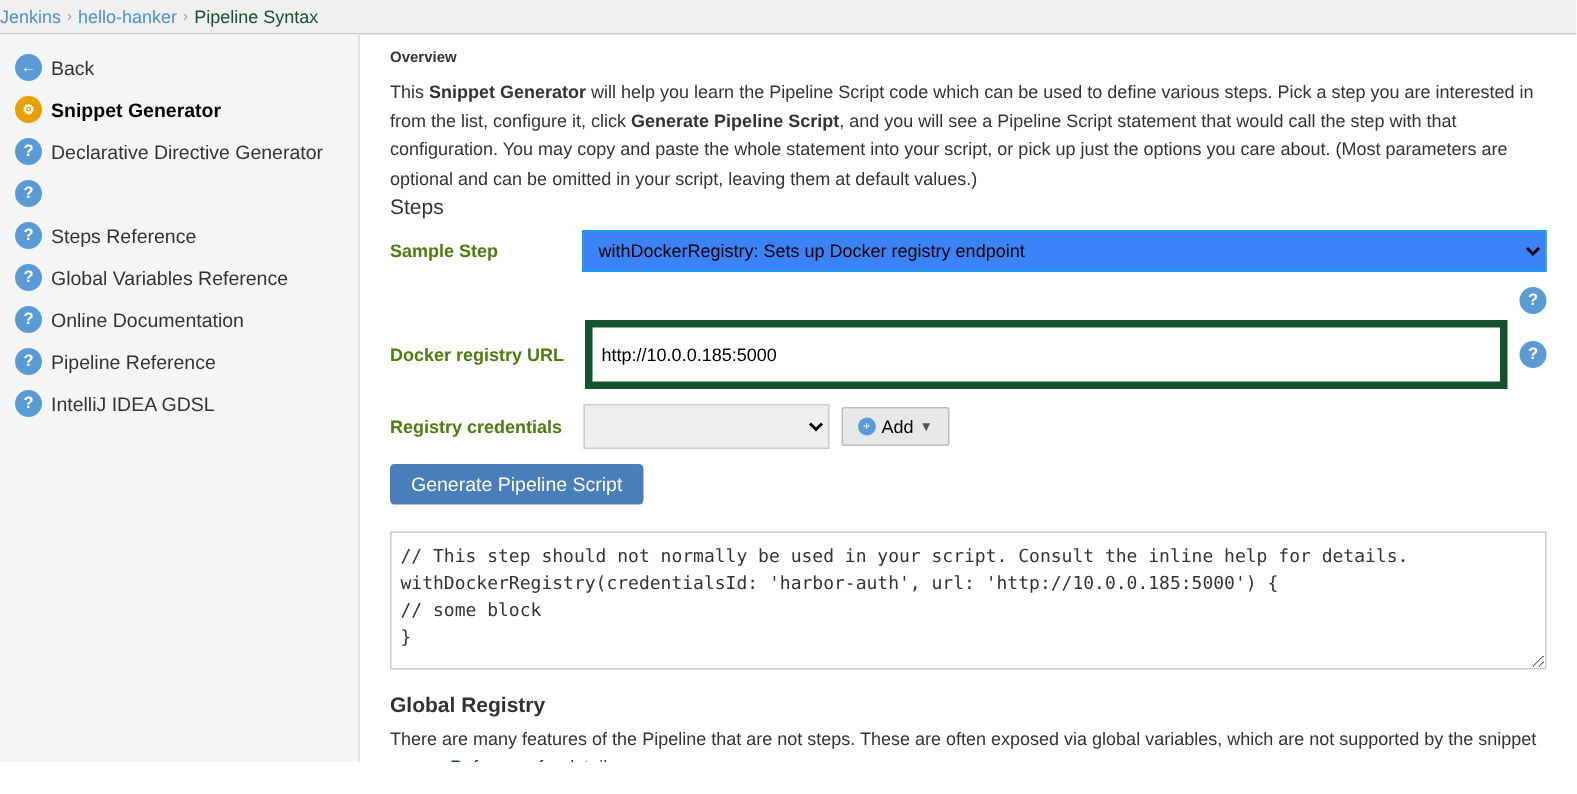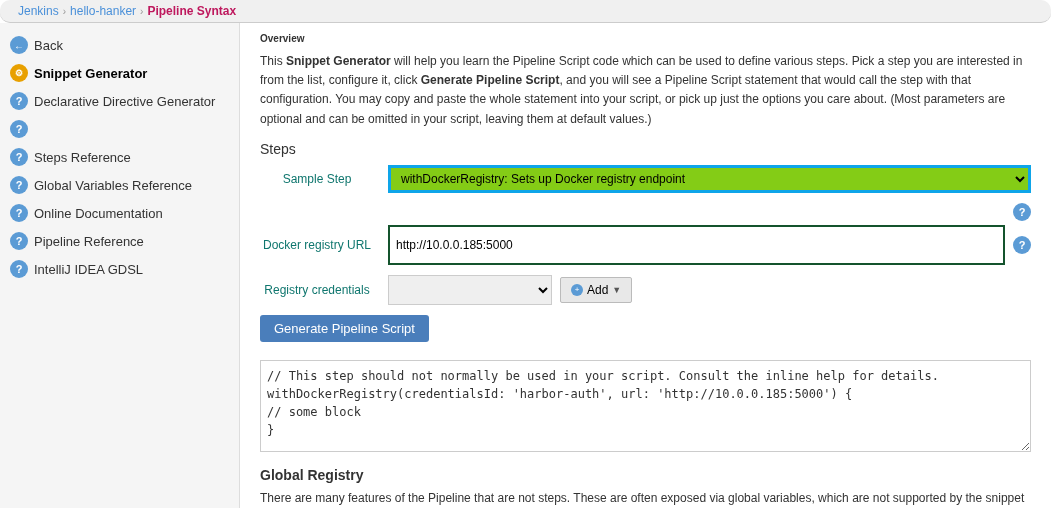--- a/index.html
+++ b/index.html
@@ -2,30 +2,29 @@
 <html><head>
   <meta charset="utf-8">
   <style>
     * { box-sizing: border-box; margin: 0; padding: 0; }
     body { font-family: Arial, sans-serif; font-size: 13px; color: #333; background: #fff; }
 
     
     .breadcrumb {
       background: #f0f0f0;
       border-bottom: 1px solid #ccc;
-      padding: 4px 18px;
+      padding: 4px 0;
       display: flex;
       align-items: center;
       font-size: 12px;
       gap: 4px;
-      border-radius: 10px;
     }
     .breadcrumb a { color: #4a90d9; text-decoration: none; }
     .breadcrumb .sep { color: #999; font-size: 10px; }
-    .breadcrumb .current { color: #be185d; font-weight: bold; }
+    .breadcrumb .current { color: #14532d; }
 
     
     .layout {
       display: flex;
       height: calc(529px - 44px);
     }
 
     
     .sidebar {
       width: 240px;
@@ -91,58 +90,58 @@
       font-size: 10px;
       font-weight: bold;
       margin-bottom: 8px;
       color: #333;
     }
 
     .overview-text {
       font-size: 12px;
       line-height: 1.6;
       color: #333;
-      margin-bottom: 12px;
     }
     .overview-text strong { font-weight: bold; }
 
     .steps-title {
       font-size: 14px;
       font-weight: normal;
       margin-bottom: 8px;
     }
 
     .form-row {
       display: flex;
       align-items: center;
       margin-bottom: 10px;
       gap: 8px;
     }
     .form-label {
       min-width: 120px;
-      text-align: center;
-      font-size: 12px;
-      color: #0f766e;
+      text-align: left;
+      font-size: 12px;
+      color: #4d7c0f;
       padding-right: 6px;
+      font-weight: bold;
     }
 
     .sample-step-select {
       flex: 1;
       height: 28px;
-      border: 3px solid #0ea5e9;
+      border: 1px solid #0ea5e9;
       padding: 2px 6px;
       font-size: 12px;
-      background: #84cc16;
+      background: #3b82f6;
       appearance: auto;
     }
 
     .url-input {
       flex: 1;
       height: 26px;
-      border: 2px solid #14532d;
+      border: 5px solid #14532d;
       padding: 18px 6px;
       font-size: 12px;
     }
 
     .help-btn {
       width: 18px; height: 18px;
       background: #5b9bd5;
       border-radius: 50%;
       border: none;
       color: white;

